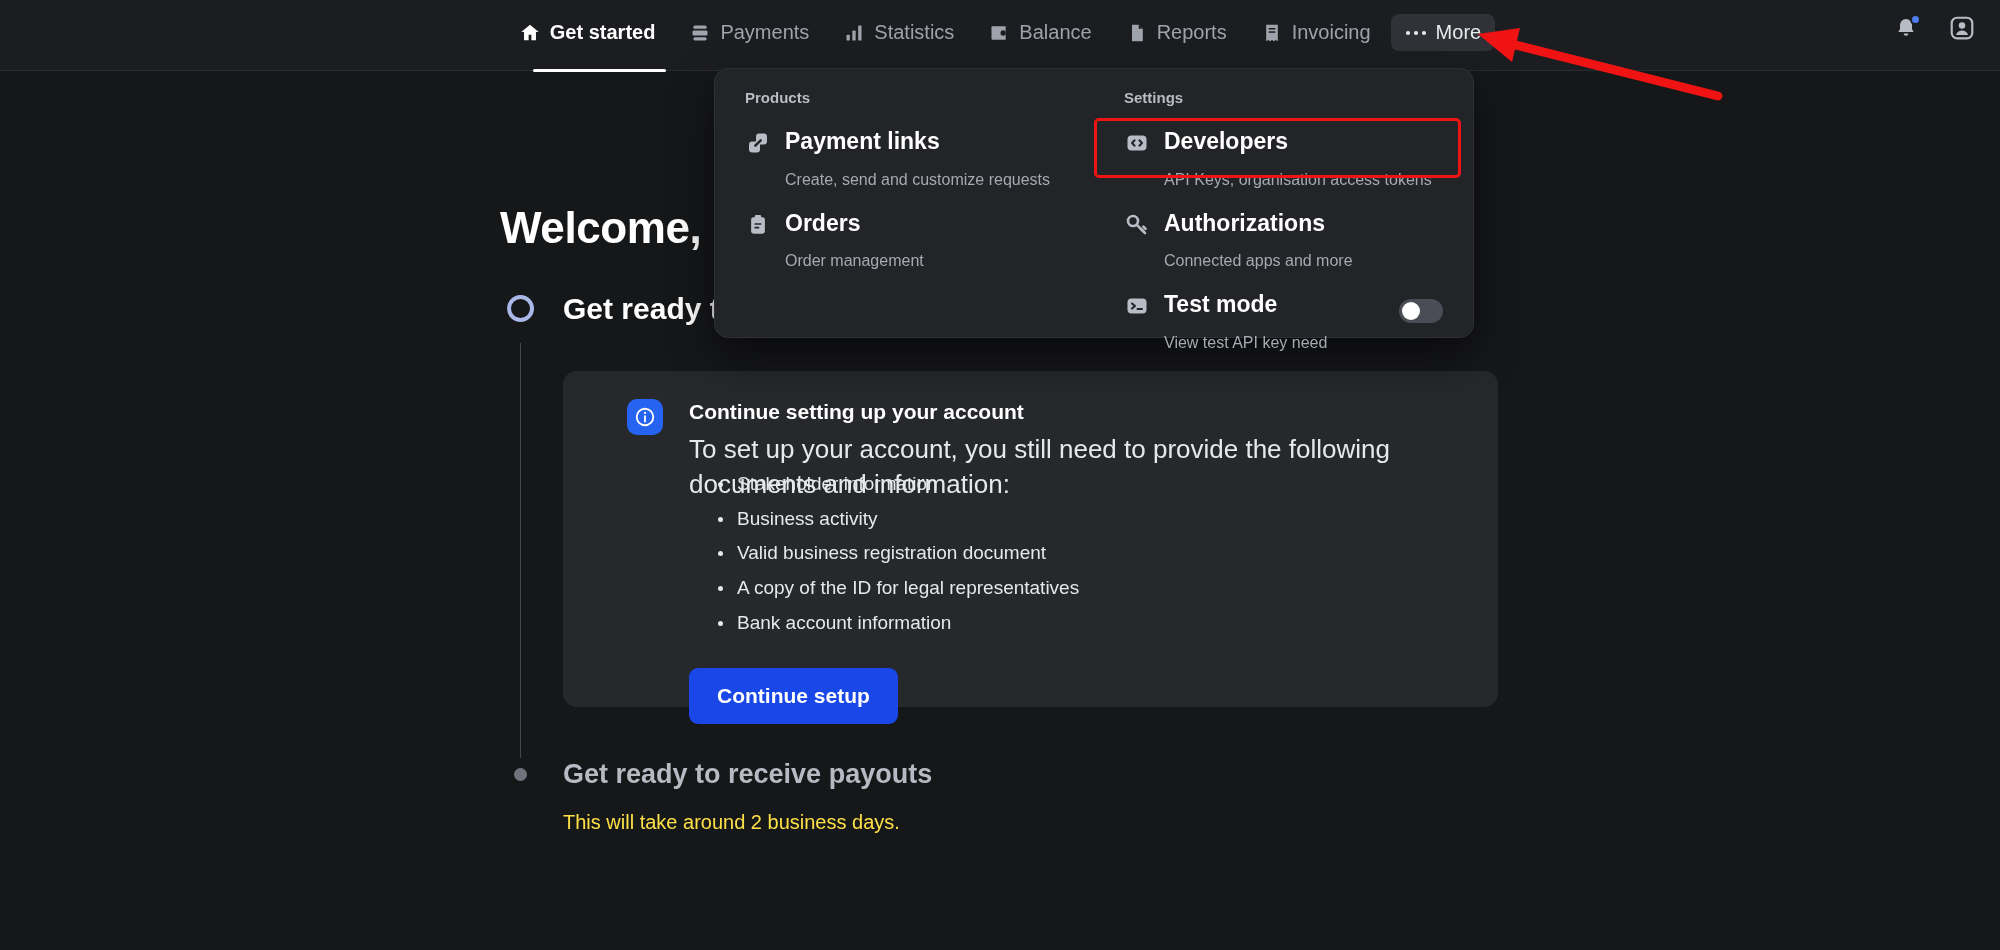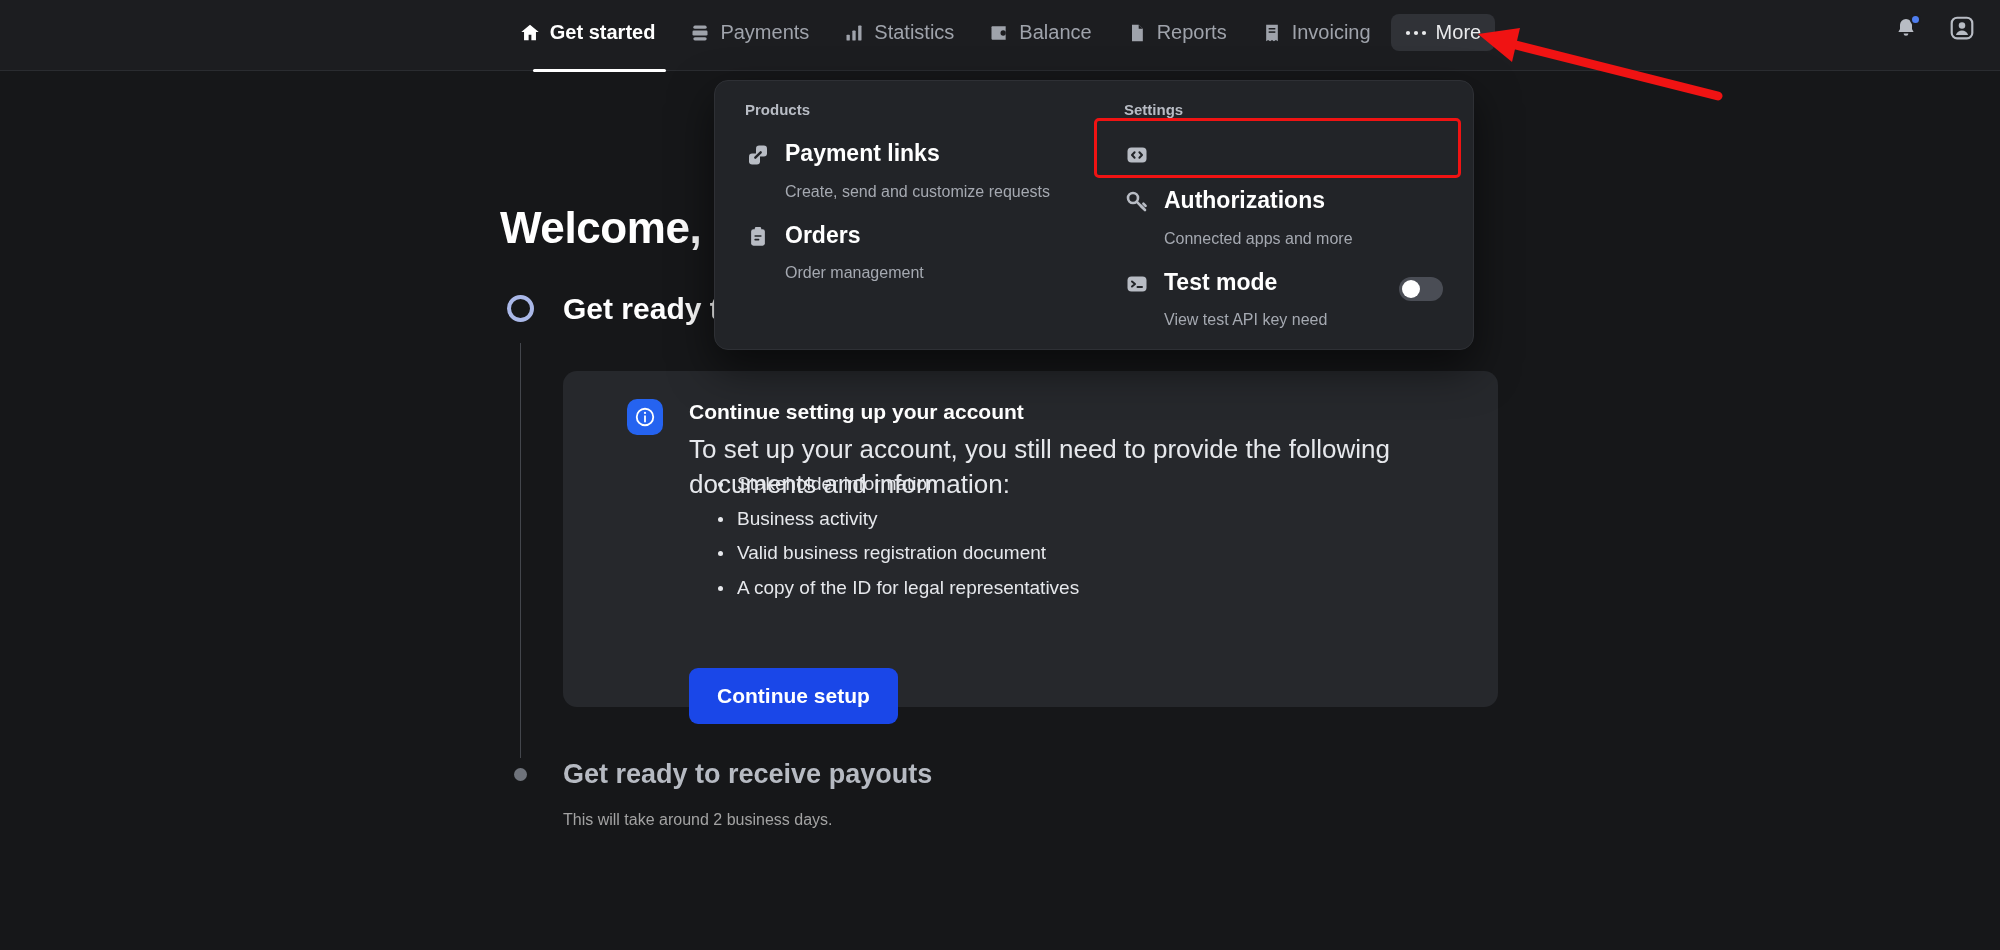--- a/index.html
+++ b/index.html
@@ -45,21 +45,21 @@
     display: flex; align-items: center; gap: 28px;
   }
   .nav-right .iconbtn { position: relative; width: 28px; height: 28px; display: flex; align-items: center; justify-content: center; }
   .badge-dot {
     position: absolute; right: -1px; top: 0px; width: 11px; height: 11px;
     border-radius: 50%; background: #4f7ef0; border: 2px solid #1c1d20;
   }
 
   
   .dropdown {
-    position: absolute; left: 714px; top: 80px; width: 760px; height: 270px;
+    position: absolute; left: 714px; top: 68px; width: 760px; height: 270px;
     background: #222428;
     border: 1px solid #2e3035;
     border-radius: 14px;
     box-shadow: 0 18px 44px rgba(0,0,0,.55);
     z-index: 40;
     display: flex;
     padding: 20px 0 18px 0;
   }
   .dd-col { width: 50%; padding: 0 18px; }
   .dd-col.right { padding-left: 18px; }
@@ -113,21 +113,21 @@
   .step-title-1 {
     position: absolute; left: 563px; top: 221px;
     font-size: 30px; font-weight: bold; color: #ffffff;
   }
   .step-title-2 {
     position: absolute; left: 563px; top: 688px;
     font-size: 27px; font-weight: bold; color: #b6bac2;
   }
   .step-sub-2 {
     position: absolute; left: 563px; top: 740px;
-    font-size: 16px; color: #a3a3a3;
+    font-size: 20px; color: #fde047;
   }
 
   .card {
     position: absolute; left: 563px; top: 300px; width: 935px; height: 336px;
     background: #26282c; border-radius: 14px; padding-left: 32px;
   }
   .card-inner { padding: 30px 32px 0 32px; position: relative; }
   .info-badge {
     position: absolute; left: 32px; top: 28px;
     width: 36px; height: 36px; border-radius: 10px; background: #2563f0;
@@ -287,20 +287,21 @@
             <circle cx="12" cy="7.6" r="1.2" fill="#ffffff" stroke="none"></circle>
           </svg>
         </div>
         <div class="card-title">Continue setting up your account</div>
         <div class="card-desc">To set up your account, you still need to provide the following documents and information:</div>
         <ul class="card-list">
           <li>Stakeholder information</li>
           <li>Business activity</li>
           <li>Valid business registration document</li>
           <li>A copy of the ID for legal representatives</li>
+          <li>Bank account information</li>
         </ul>
         <button class="primary-btn">Continue setup</button>
       </div>
     </div>
 
     <div class="step-title-2">Get ready to receive payouts</div>
     <div class="step-sub-2">This will take around 2 business days.</div>
   </div>
 
   <div class="dropdown">
@@ -341,20 +342,24 @@
     <div class="dd-col right">
       <div class="dd-heading">Settings</div>
 
       <div class="dd-item">
         <span class="dd-ico">
           <svg width="24" height="24" viewBox="0 0 24 24" fill="#b8bcc4">
             <rect x="2.5" y="4.5" width="19" height="15" rx="4"></rect>
             <path d="M9.6 9.2 7 12l2.6 2.8M14.4 9.2 17 12l-2.6 2.8" stroke="#222428" stroke-width="2" fill="none" stroke-linecap="round" stroke-linejoin="round"></path>
           </svg>
         </span>
+        <span class="dd-text">
+          <span class="dd-title">Developers</span>
+          <span class="dd-sub" style="display:block">API Keys, organisation access tokens</span>
+        </span>
       </div>
 
       <div class="dd-item">
         <span class="dd-ico">
           <svg width="24" height="24" viewBox="0 0 24 24" fill="#b8bcc4">
             <circle cx="8" cy="8" r="5" fill="none" stroke="#b8bcc4" stroke-width="2.6"></circle>
             <path d="M11.6 11.6 20 20" stroke="#b8bcc4" stroke-width="2.6" stroke-linecap="round"></path>
             <path d="M16 16l2.2 2.2M18.4 13.6l2.2 2.2" stroke="#b8bcc4" stroke-width="2.6" stroke-linecap="round"></path>
           </svg>
         </span>

